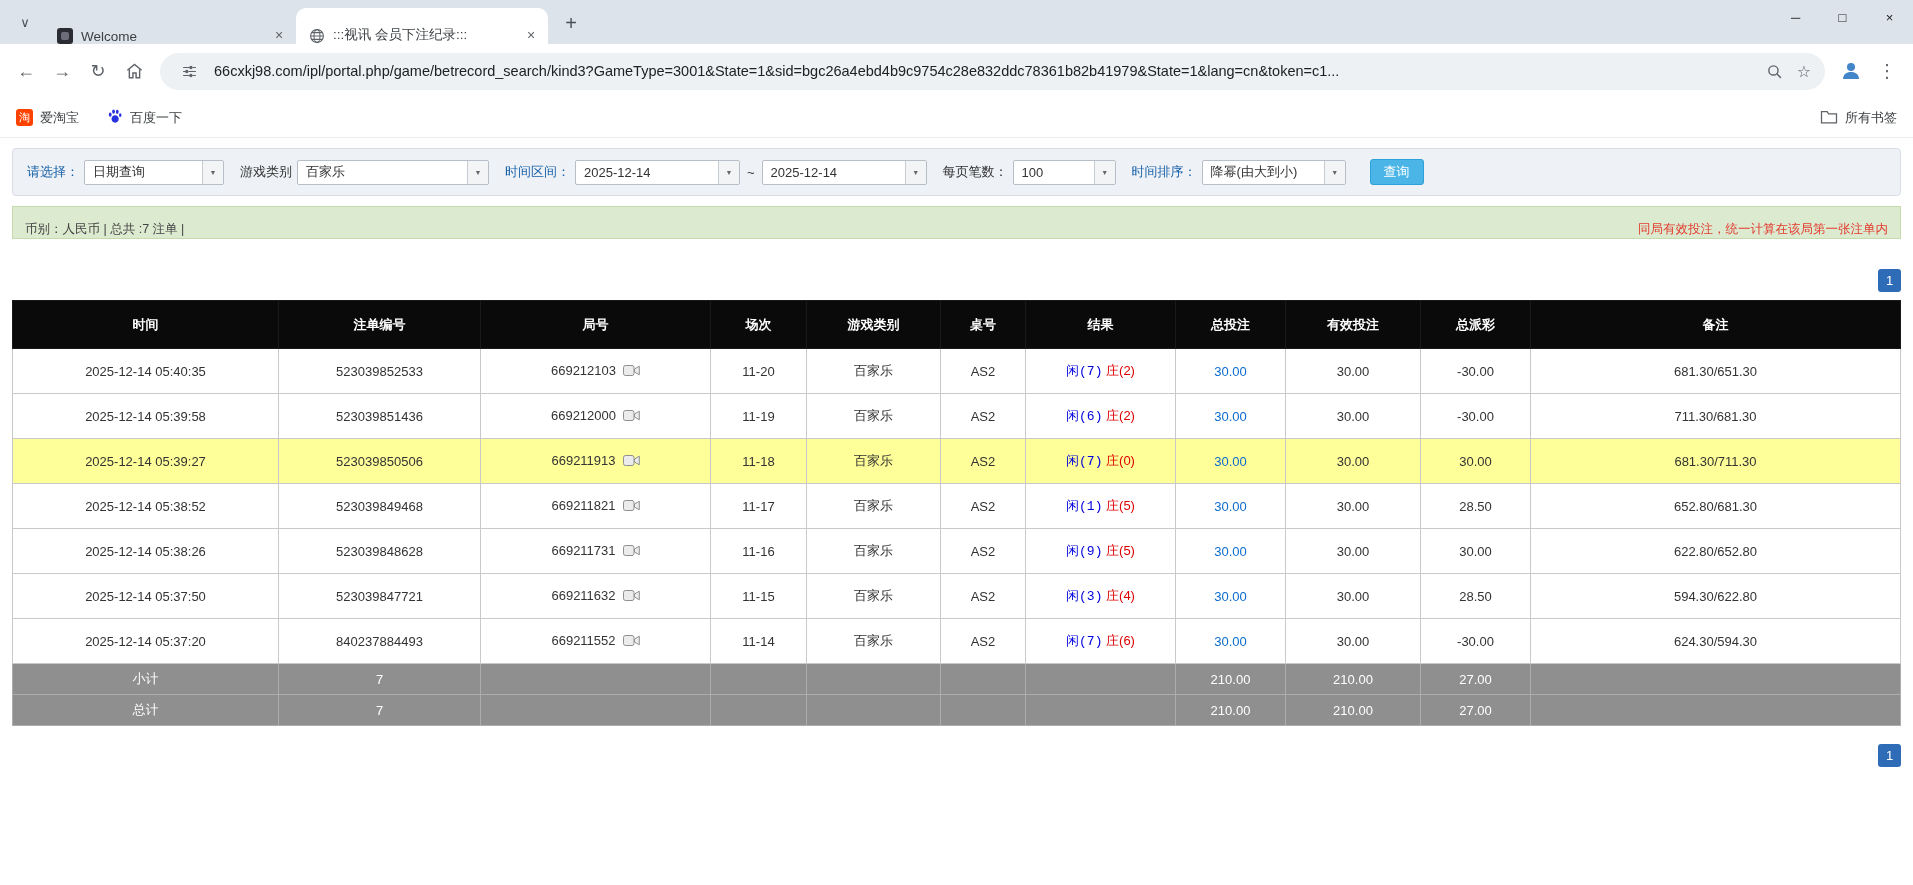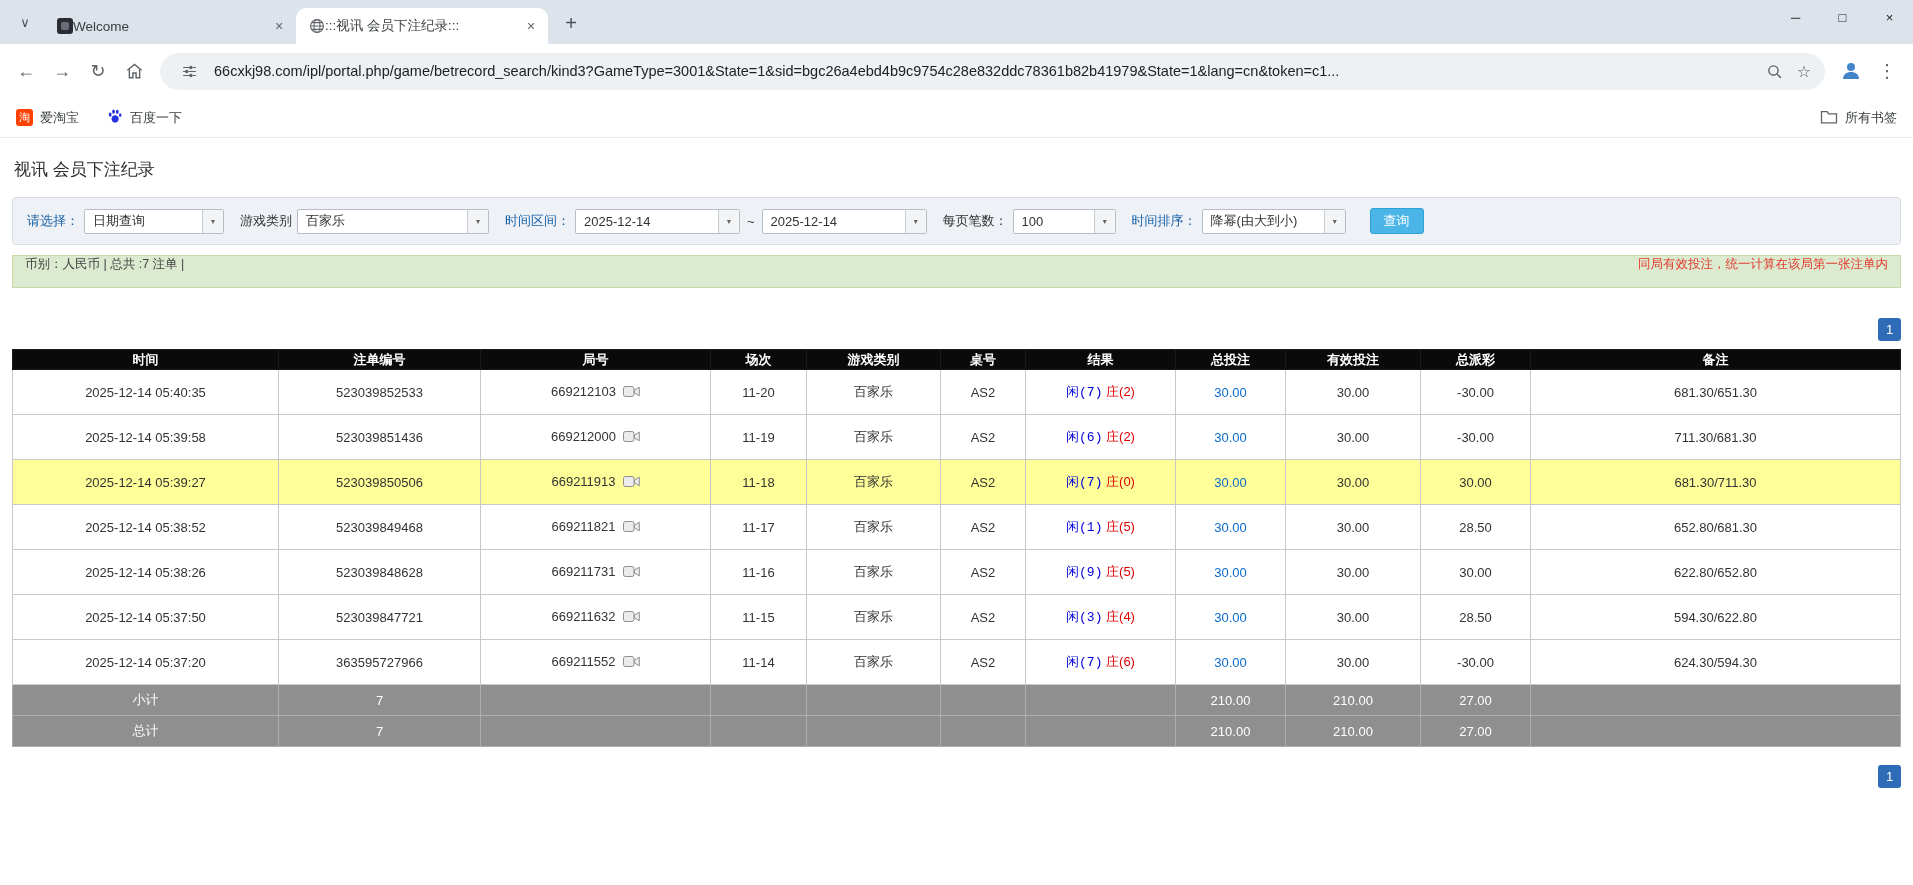--- a/index.html
+++ b/index.html
@@ -2,21 +2,21 @@
 <html style="--label-blue: #1660a8; --search-blue: #4ab5e6; --note-red: #e23b2e; --pager-blue: #2e6cb8; --highlight-yellow: #ffff99; --player-blue: #0000dd; --banker-red: #dd0000; --link-blue: #0b6cce;"><head>
 <meta charset="utf-8">
 <style>
   * { margin:0; padding:0; box-sizing:border-box; }
   html,body { width:1913px; height:885px; overflow:hidden; background:#fff;
     font-family:"Liberation Sans","DejaVu Sans",sans-serif; }
 
   
   .tab-strip { height:44px; background:#dde3ea; display:flex; align-items:flex-end; padding-left:6px; position:relative; }
   .tab-search { width:30px; height:30px; margin:0 4px 7px 4px; display:flex; align-items:center; justify-content:center; color:#49515a; font-size:13px; cursor:pointer; }
-  .tab { display:flex; align-items:center; width:252px; height:36px; padding:0 8px 0 12px; border-radius:10px 10px 0 0; font-size:13.5px; color:#3c4043; position:relative; }
+  .tab { display:flex; align-items:flex-end; gap:8px; width:252px; height:36px; padding:0 8px 0 12px; border-radius:10px 10px 0 0; font-size:13.5px; color:#3c4043; position:relative; }
   .tab.active { background:#fff; }
   .favicon16 { width:17px; height:17px; flex:none; display:flex; align-items:center; justify-content:center; }
   .welcome-fav { width:16px; height:16px; border-radius:3px; background:#2b2b33; position:relative; }
   .welcome-fav::after { content:""; position:absolute; left:4px; top:4px; width:8px; height:8px; background:#6d6d7a; border-radius:2px; }
   .tab-title { flex:1; white-space:nowrap; overflow:hidden; }
   .tab-close { width:18px; height:18px; border-radius:50%; display:flex; align-items:center; justify-content:center; font-size:14px; color:#5f6368; cursor:pointer; flex:none; }
   .new-tab-btn { width:30px; height:30px; margin:0 4px 6px 8px; display:flex; align-items:center; justify-content:center; font-size:20px; color:#49515a; cursor:pointer; }
   .win-controls { position:absolute; right:0; top:0; display:flex; }
   .win-btn { width:47px; height:34px; display:flex; align-items:center; justify-content:center; font-size:13px; color:#202124; cursor:pointer; }
 
@@ -39,30 +39,30 @@
   .filter-bar { background:#eef1f5; border:1px solid #d9dee4; border-radius:4px; height:48px; display:flex; align-items:center; padding:0 12px; font-size:13px; }
   .f-label { color:var(--label-blue,#1660a8); font-weight:normal; margin:0 5px 0 16px; white-space:nowrap; }
   .f-label.first { margin-left:2px; }
   .f-label.dark { color:#333; font-weight:normal; }
   .combo { display:flex; height:25px; background:#fff; border:1px solid #b7bec6; border-radius:2px; align-items:stretch; flex:none; }
   .combo-val { flex:1; padding:0 8px; display:flex; align-items:center; font-size:13px; color:#333; overflow:hidden; white-space:nowrap; }
   .combo-arrow { width:21px; border-left:1px solid #c6ccd2; background:#f2f4f6; display:flex; align-items:center; justify-content:center; font-size:7px; color:#666; cursor:pointer; }
   .tilde { color:#333; margin:0 7px; }
   .search-btn { height:26px; padding:0 13px; margin-left:24px; background:var(--search-blue,#4ab5e6); border:1px solid #2da2d8; border-radius:3px; color:#fff; font-size:13px; cursor:pointer; }
 
-  .summary-bar { margin-top:10px; background:#dcead0; border:1px solid #c6daab; height:33px; display:flex; align-items:flex-start; padding:0 12px; font-size:12.5px; color:#444; }
+  .summary-bar { margin-top:10px; background:#dcead0; border:1px solid #c6daab; height:33px; display:flex; align-items:flex-end; padding:0 12px; font-size:12.5px; color:#444; }
   .summary-note { margin-left:auto; color:var(--note-red,#e23b2e); }
 
   .pager-row { display:flex; justify-content:flex-end; }
   .pager-top { margin:30px 0 8px; }
   .pager-bottom { margin:18px 0 0; }
   .page-btn { min-width:23px; height:23px; padding:0 4px; background:var(--pager-blue,#2e6cb8); color:#fff; font-size:13px; display:flex; align-items:center; justify-content:center; border-radius:3px; cursor:pointer; }
 
   table.records { width:100%; border-collapse:collapse; table-layout:fixed; }
-  .records thead th { background:#0a0a0a; color:#fff; font-size:13px; font-weight:bold; height:20px; border:1px solid #1a1a1a; text-align:center; }
+  .records thead th { background:#0a0a0a; color:#fff; font-size:13px; font-weight:bold; height:48px; border:1px solid #1a1a1a; text-align:center; }
   .records tbody td { background:#fff; border:1px solid #c9c9c9; height:45px; text-align:center; font-size:13px; color:#333; }
   .records tbody tr.hl td { background:var(--highlight-yellow,#ffff99); }
   .records tfoot td { background:#8f8f8f; color:#fff; border:1px solid #adadad; height:31px; text-align:center; font-size:13px; }
   .player-result { color:var(--player-blue,#0000dd);font-family:Liberation Mono, monospace; }
   .banker-result { color:var(--banker-red,#dd0000); }
   .bet-link { color:var(--link-blue,#0b6cce); cursor:pointer; }
   td.neg { color:var(--banker-red,#dd0000); }
   .video-icon { display:inline-block; vertical-align:-2px; margin-left:7px; cursor:pointer; }
 </style>
 </head>
@@ -162,21 +162,20 @@
       <svg width="18" height="15" viewBox="0 0 24 20" fill="none" stroke="#5f6368" stroke-width="1.7">
         <path d="M2 3.5h7.5l2 3H22v12H2z"></path>
       </svg>
     </span>
     <span>所有书签</span>
   </div>
 </div>
 
 <div class="content">
 
-  <div class="page-title">视讯 会员下注纪录</div>
 
   <div class="filter-bar">
     <span class="f-label first">请选择：</span>
     <div class="combo" style="width:140px">
       <span class="combo-val">日期查询</span>
       <span class="combo-arrow">▼</span>
     </div>
 
     <span class="f-label dark">游戏类别</span>
     <div class="combo" style="width:192px">
@@ -340,21 +339,21 @@
           <td>百家乐</td>
           <td>AS2</td>
           <td><span class="player-result">闲(3)</span> <span class="banker-result">庄(4)</span></td>
           <td><span class="bet-link">30.00</span></td>
           <td>30.00</td>
           <td>28.50</td>
           <td>594.30/622.80</td>
         </tr>
         <tr>
           <td>2025-12-14 05:37:20</td>
-          <td>363595727966</td>
+          <td>840237884493</td>
           <td><span>669211552</span><span class="video-icon"><svg width="17" height="13" viewBox="0 0 17 13">
                 <rect x="0.5" y="1.5" width="10.5" height="10" rx="2" fill="#ececec" stroke="#8f8f8f"></rect>
                 <path d="M11.5 5L16.3 2.2V10.8L11.5 8Z" fill="#ececec" stroke="#8f8f8f"></path>
               </svg></span></td>
           <td>11-14</td>
           <td>百家乐</td>
           <td>AS2</td>
           <td><span class="player-result">闲(7)</span> <span class="banker-result">庄(6)</span></td>
           <td><span class="bet-link">30.00</span></td>
           <td>30.00</td>

